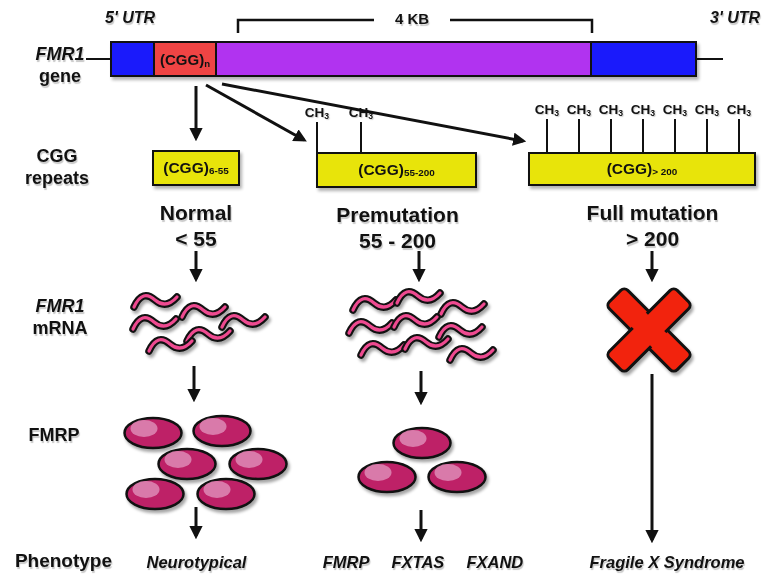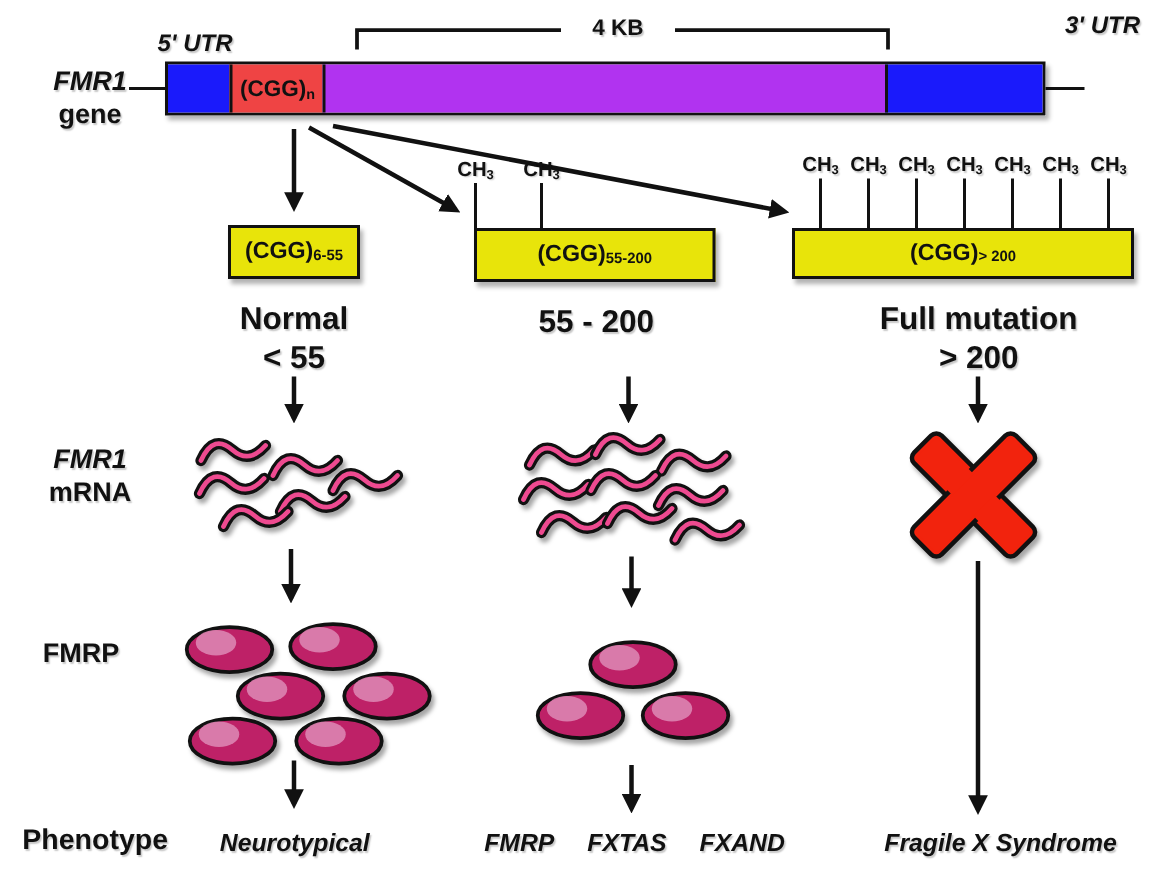--- a/index.html
+++ b/index.html
@@ -130,27 +130,31 @@
         <use href="#ov" x="124" y="477"></use>
         <use href="#ov" x="195" y="477"></use>
       </g>
     <g class="shadowed">
         <use href="#ov" x="391" y="426"></use>
         <use href="#ov" x="356" y="460"></use>
         <use href="#ov" x="426" y="460"></use>
       </g>
   </svg>
 
-  <div class="abs lbl it utr-lbl" style="left:90px; top:20px; width:80px;">5' UTR</div>
+  <div class="abs lbl it utr-lbl" style="left:90px; top:8px; width:80px;">5' UTR</div>
   <div class="abs lbl kb-lbl" style="left:382px; top:10px; width:60px;">4 KB</div>
   <div class="abs lbl it utr-lbl" style="left:694px; top:8px; width:82px;">3' UTR</div>
 
   <div class="abs lbl rowlbl" style="left:20px; top:44px; width:80px;">
     <div class="it">FMR1</div>
     <div>gene</div>
+  </div>
+  <div class="abs lbl rowlbl" style="left:14px; top:146px; width:86px;">
+    <div>CGG</div>
+    <div>repeats</div>
   </div>
   <div class="abs lbl rowlbl" style="left:20px; top:296px; width:80px;">
     <div class="it">FMR1</div>
     <div>mRNA</div>
   </div>
   <div class="abs lbl rowlbl" style="left:16px; top:425px; width:76px;">FMRP</div>
   <div class="abs lbl pheno-rowlbl" style="left:4px; top:549px; width:108px;">Phenotype</div>
 
   <div class="abs gene-bar">
     <div class="seg" style="width:41px;  background:#1A1AFB;"></div>
@@ -213,20 +217,21 @@
   <div class="abs rbox" style="left:528px; top:152px; width:228px; height:34px; background:#E8E40A;">
     <span>(CGG)</span>
       <sub class="s">&gt; 200</sub>
   </div>
 
   <div class="abs lbl cat" style="left:146px; top:200px; width:100px;">
     <div>Normal</div>
     <div>&lt; 55</div>
   </div>
   <div class="abs lbl cat" style="left:330px; top:202px; width:135px;">
+    <div>Premutation</div>
     <div>55 - 200</div>
   </div>
   <div class="abs lbl cat" style="left:585px; top:200px; width:135px;">
     <div>Full mutation</div>
     <div>&gt; 200</div>
   </div>
 
   <div class="abs lbl pheno" style="left:134px; top:552px; width:125px;">Neurotypical</div>
   <div class="abs lbl pheno pheno-multi" style="left:324px; top:552px; width:198px;">
     <span>FMRP</span>

